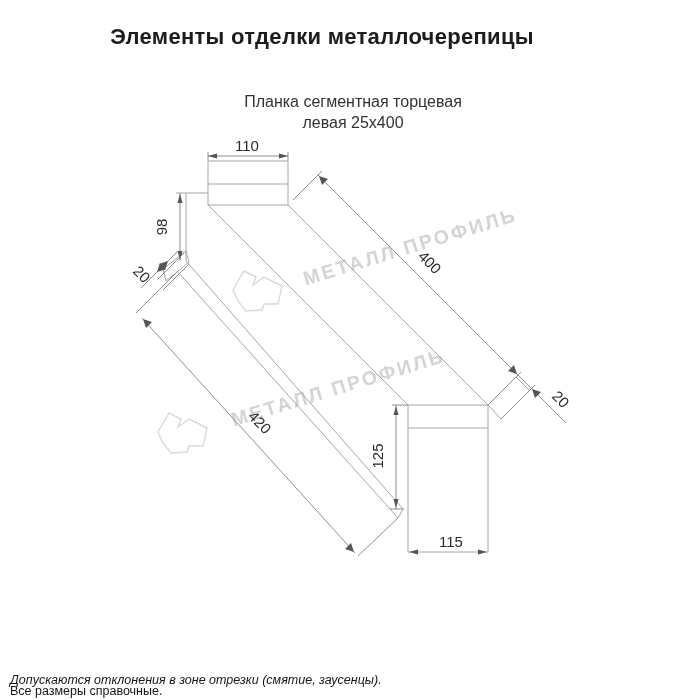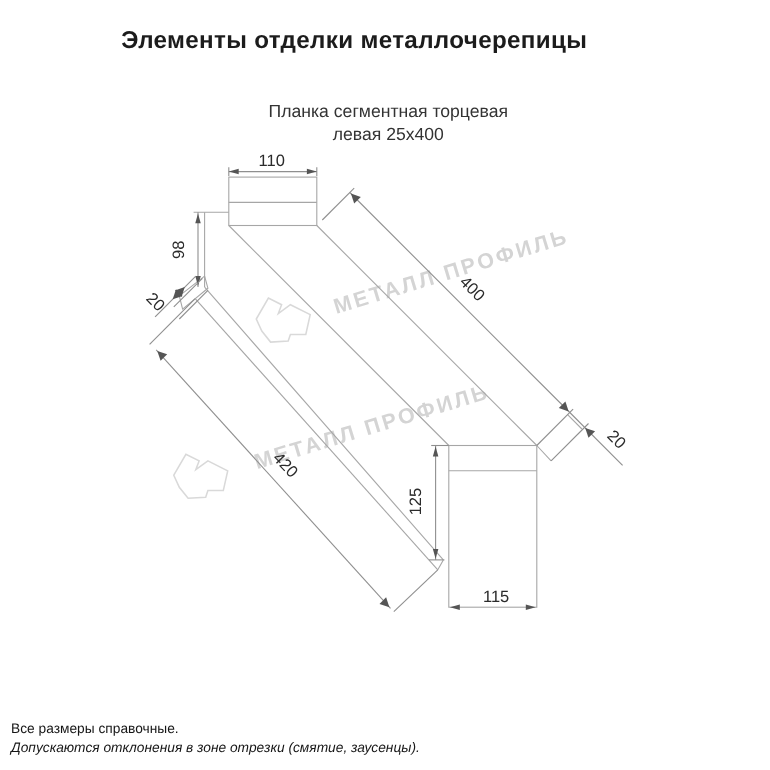--- a/index.html
+++ b/index.html
@@ -14,21 +14,21 @@
   }
   .subtitle{
     left:0;width:706px;text-align:center;
     font-size:16px;color:#333333;
   }
   #subtitle1{top:93px;}
   #subtitle2{top:114px;}
   .note{
     left:10px;font-size:12.5px;color:#161616;
   }
-  #note1{top:655px;}
+  #note1{top:684px;}
   #note2{top:673px;font-style:italic;}
   svg text{font-family:"Liberation Sans","DejaVu Sans",sans-serif;}
   .dimtxt{font-size:15px;fill:#2b2b2b;}
   .wm{font-size:19.5px;font-weight:bold;letter-spacing:2.5px;}
   .edge{stroke:#a6a6a6;stroke-width:1;fill:none;}
   .dimline{stroke:#8f8f8f;stroke-width:1;fill:none;}
   .arrow{fill:#555555;stroke:none;}
   .logo{stroke:#d9d9d9;stroke-width:1.4;fill:none;}
 </style>
 </head>

